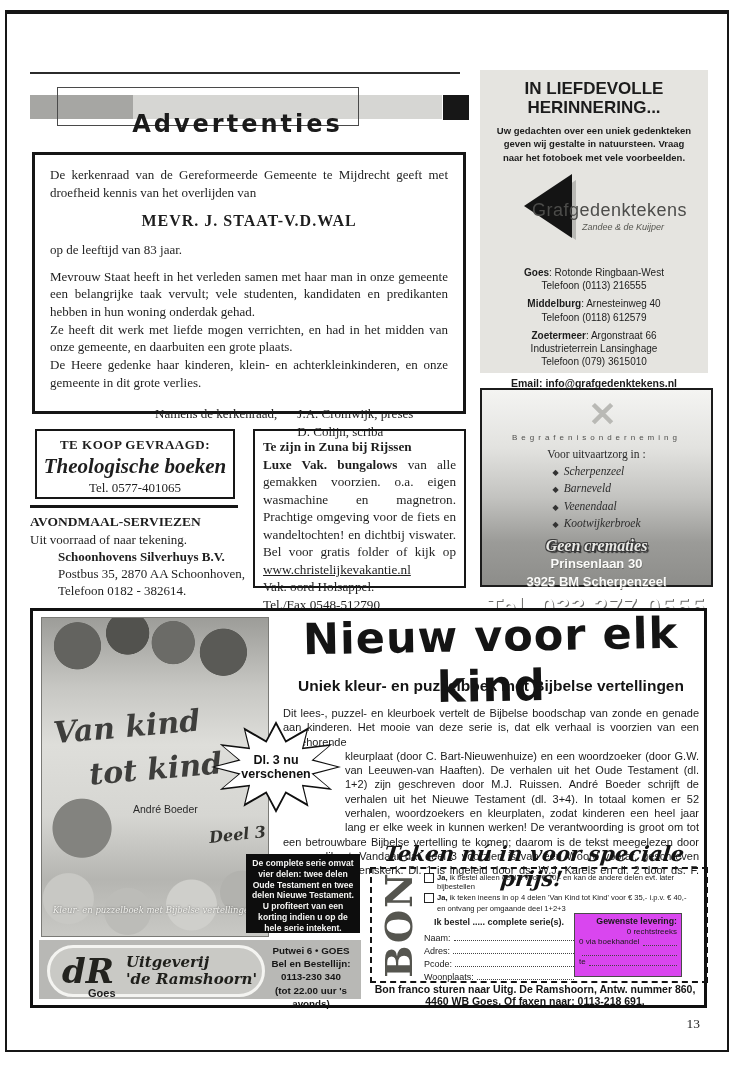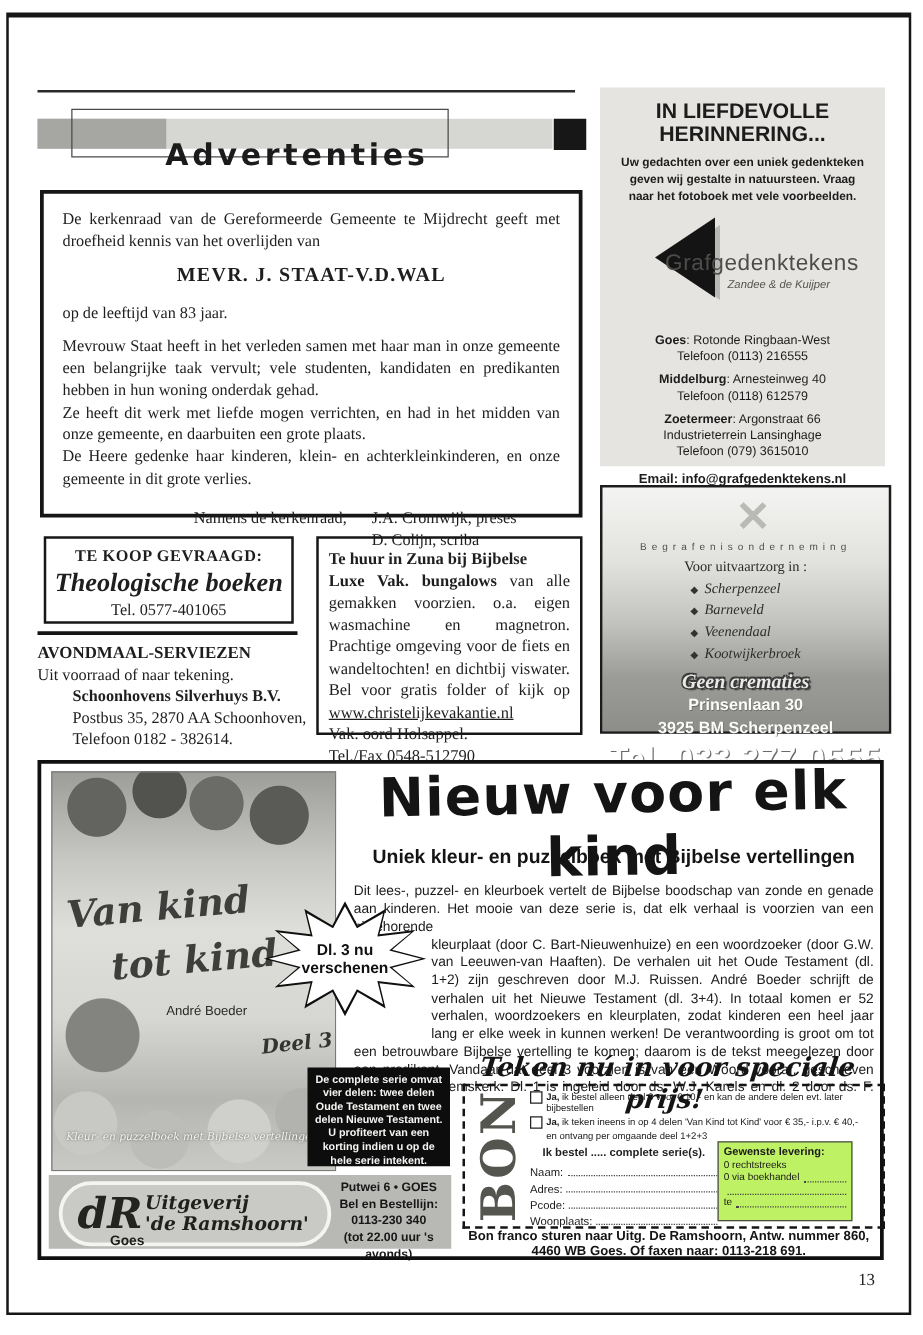--- a/index.html
+++ b/index.html
@@ -117,40 +117,40 @@
   .star-inner span{font-weight:bold;font-size:12.5px;line-height:1.15;color:#101010;}
   .series-box{left:213px;top:243px;width:108px;height:71px;background:#0d0d0d;color:#f5f5f3;
       font-weight:bold;font-size:8.6px;line-height:1.26;text-align:center;padding:4px 3px;}
   .pub-strip{left:6px;top:329px;width:322px;height:59px;background:#b8b8b5;}
   .pub-pill{position:absolute;left:8px;top:5px;width:212px;height:46px;background:#c9c9c5;
       border:3px solid #f4f4f1;border-radius:28px;display:flex;align-items:center;}
   .pub-dr{position:relative;margin-left:12px;font-family:"DejaVu Serif",serif;font-style:italic;
       font-weight:bold;font-size:34px;color:#23231f;line-height:1;}
   .pub-city{position:absolute;left:26px;top:34px;font-weight:bold;font-size:11px;color:#1c1c1c;
       font-family:"Liberation Sans",sans-serif;font-style:normal;}
-  .pub-name{margin-left:2px;font-family:"DejaVu Serif",serif;font-style:italic;font-weight:bold;
+  .pub-name{margin-left:12px;font-family:"DejaVu Serif",serif;font-style:italic;font-weight:bold;
       font-size:15px;line-height:1.15;color:#1f1f1b;}
   .pub-contact{position:absolute;left:222px;top:4px;width:100px;text-align:center;font-weight:bold;
       font-size:9.8px;line-height:1.35;color:#161616;}
   .coupon-head{left:322px;top:230px;width:356px;text-align:center;font-family:"DejaVu Serif",serif;
       font-style:italic;font-weight:bold;font-size:21px;color:#141414;transform:skewX(-6deg);}
   .coupon{left:337px;top:256px;width:334px;height:112px;border:2px dashed #141414;}
   .bon{position:absolute;left:0;top:6px;width:52px;height:98px;display:flex;align-items:center;justify-content:center;}
   .bon span{transform:rotate(-90deg);font-family:"DejaVu Serif",serif;font-weight:bold;font-size:38px;
       letter-spacing:2px;color:#55554f;}
   .c-content{position:absolute;left:52px;top:4px;right:4px;}
   .c-opt{display:flex;align-items:flex-start;font-size:7.6px;line-height:1.25;margin-bottom:1px;color:#1a1a1a;}
   .checkbox{flex:0 0 auto;width:8px;height:8px;border:1px solid #222;background:#fff;margin:0 3px 0 0;}
   .c-opt b{margin-right:2px;}
   .c-opt2b{font-size:7.6px;margin:0 0 2px 13px;color:#1a1a1a;}
   .c-order{font-weight:bold;font-size:9px;margin:4px 0 3px 10px;}
   .c-field{display:flex;align-items:flex-end;width:150px;height:13px;font-size:9px;color:#1a1a1a;}
   .dotline{flex:1;border-bottom:1.5px dotted #444;margin:0 0 2px 3px;}
   .delivery{position:absolute;left:202px;top:44px;width:98px;height:58px;border:1px solid #4a4a4a;
-      background:#bef264;padding:2px 4px;font-size:8px;line-height:1.3;color:#1a1a1a;}
+      background:#d946ef;padding:2px 4px;font-size:8px;line-height:1.3;color:#1a1a1a;text-align:right;}
   .delivery .d-title{font-weight:bold;font-size:8.8px;}
   .d-row{display:flex;align-items:flex-end;height:10px;}
   .coupon-send{left:322px;top:372px;width:360px;text-align:center;font-weight:bold;font-size:10.5px;
       line-height:1.18;color:#141414;}
   .pagenum{left:668px;top:1016px;width:32px;text-align:right;font-size:13.5px;color:#222;}
 </style>
 </head>
 <body>
 
 <div class="page">
@@ -218,21 +218,21 @@
     <div class="av-title">AVONDMAAL-SERVIEZEN</div>
     <div>Uit voorraad of naar tekening.</div>
     <div class="av-indent">
       <div style="font-weight:bold;">Schoonhovens Silverhuys B.V.</div>
       <div>Postbus 35, 2870 AA Schoonhoven,</div>
       <div>Telefoon 0182 - 382614.</div>
     </div>
   </div>
 
   <div class="abs tehuur">
-    <div style="font-weight:bold;">Te huur in Zuna bij Bijbelse</div>
+    <div style="font-weight:bold;">Te zijn in Zuna bij Rijssen</div>
     <span style="font-weight:bold;">Luxe Vak. bungalows</span><span> van alle gemakken voorzien. o.a. eigen wasmachine en magnetron. Prachtige omgeving voor de fiets en wandeltochten! en dichtbij viswater. Bel voor gratis folder of kijk op </span><span class="th-url">www.christelijkevakantie.nl</span>
     <div>Vak. oord Holsappel.</div>
     <div>Tel./Fax 0548-512790</div>
   </div>
 
   <div class="abs koster">
     <div class="k-logo-row">
       <span class="k-x">✕</span>
     </div>
     <div class="k-sub">Begrafenisonderneming</div>

